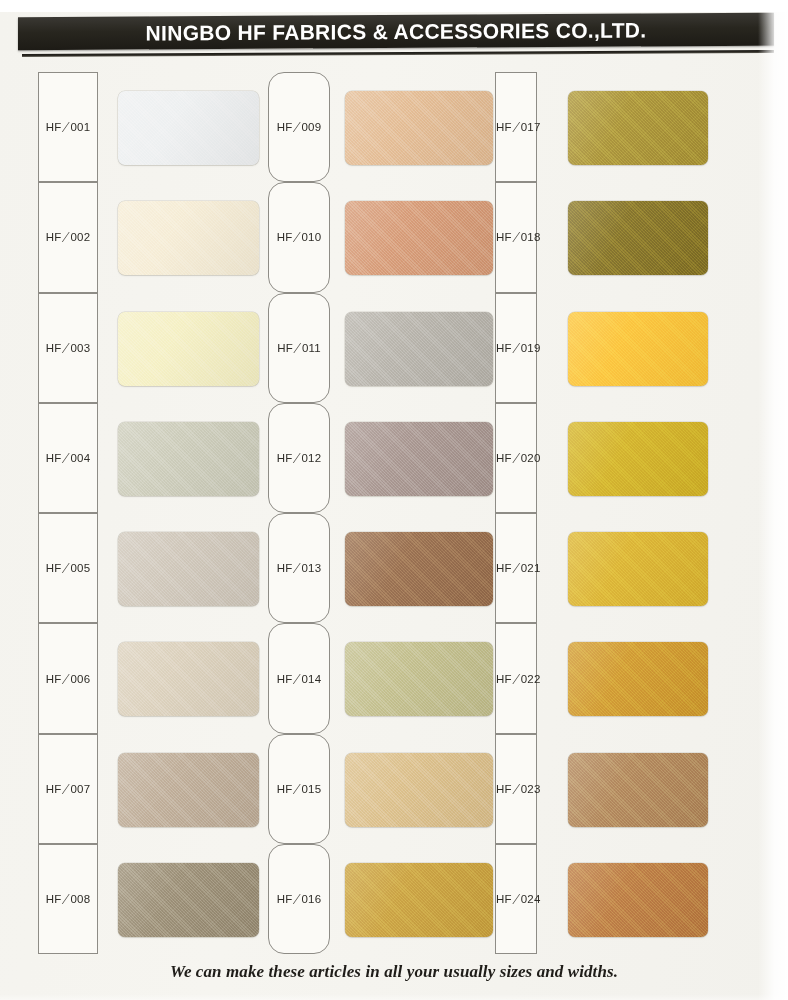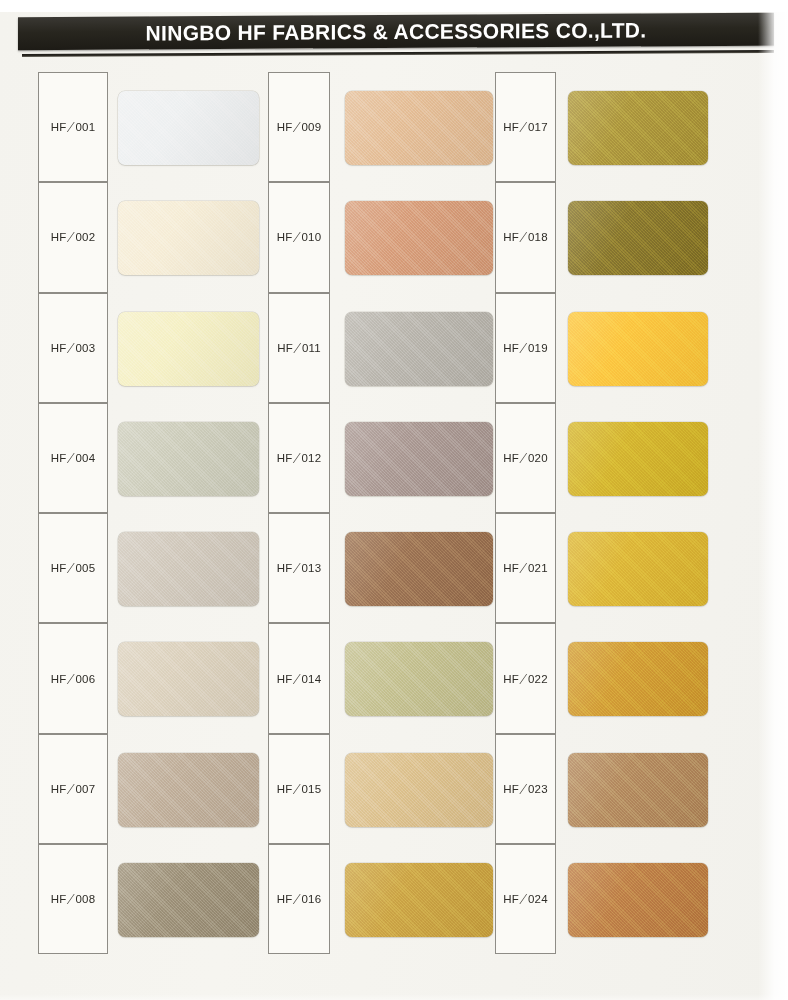--- a/index.html
+++ b/index.html
@@ -62,27 +62,27 @@
   .column{position:absolute;top:60px;}
   #col-1{left:38px;}
   #col-2{left:268px;}
   #col-3{left:495px;}
 
   .row{position:relative;height:110.3px;}
 
   .label-cell{
     position:absolute;
     left:0;top:0;
-    width:70px;height:110.3px;
+    width:60px;height:110.3px;
     border:1px solid #8e8c86;
     background:#fbfaf6;
     box-sizing:border-box;
   }
-  #col-2 .label-cell{width:62px;}
-  #col-3 .label-cell{width:61px;}
+  #col-2 .label-cell{width:62px;border-radius:16px;}
+  #col-3 .label-cell{width:42px;}
 
   .label-text{
     position:absolute;
     left:0;right:0;top:50%;
     transform:translateY(-50%);
     text-align:center;
     font-family:"Liberation Sans",sans-serif;
     font-size:11.5px;
     color:#2e2c27;
     letter-spacing:.2px;
@@ -365,15 +365,16 @@
         <div class="label-cell">
           <div class="label-text">HF<span class="slash">⁄</span>024</div>
         </div>
         <div class="swatch" title="copper-rust" style="background: rgb(189, 124, 65); top: 19px;">
           <div class="weave"></div>
           <div class="sheen"></div>
         </div>
       </div>
     </div>
 
+  <div id="footer">We can make these articles in all your usually sizes and widths.</div>
 
   <div id="bottom-edge"></div>
 </div>
 
 </body></html>

